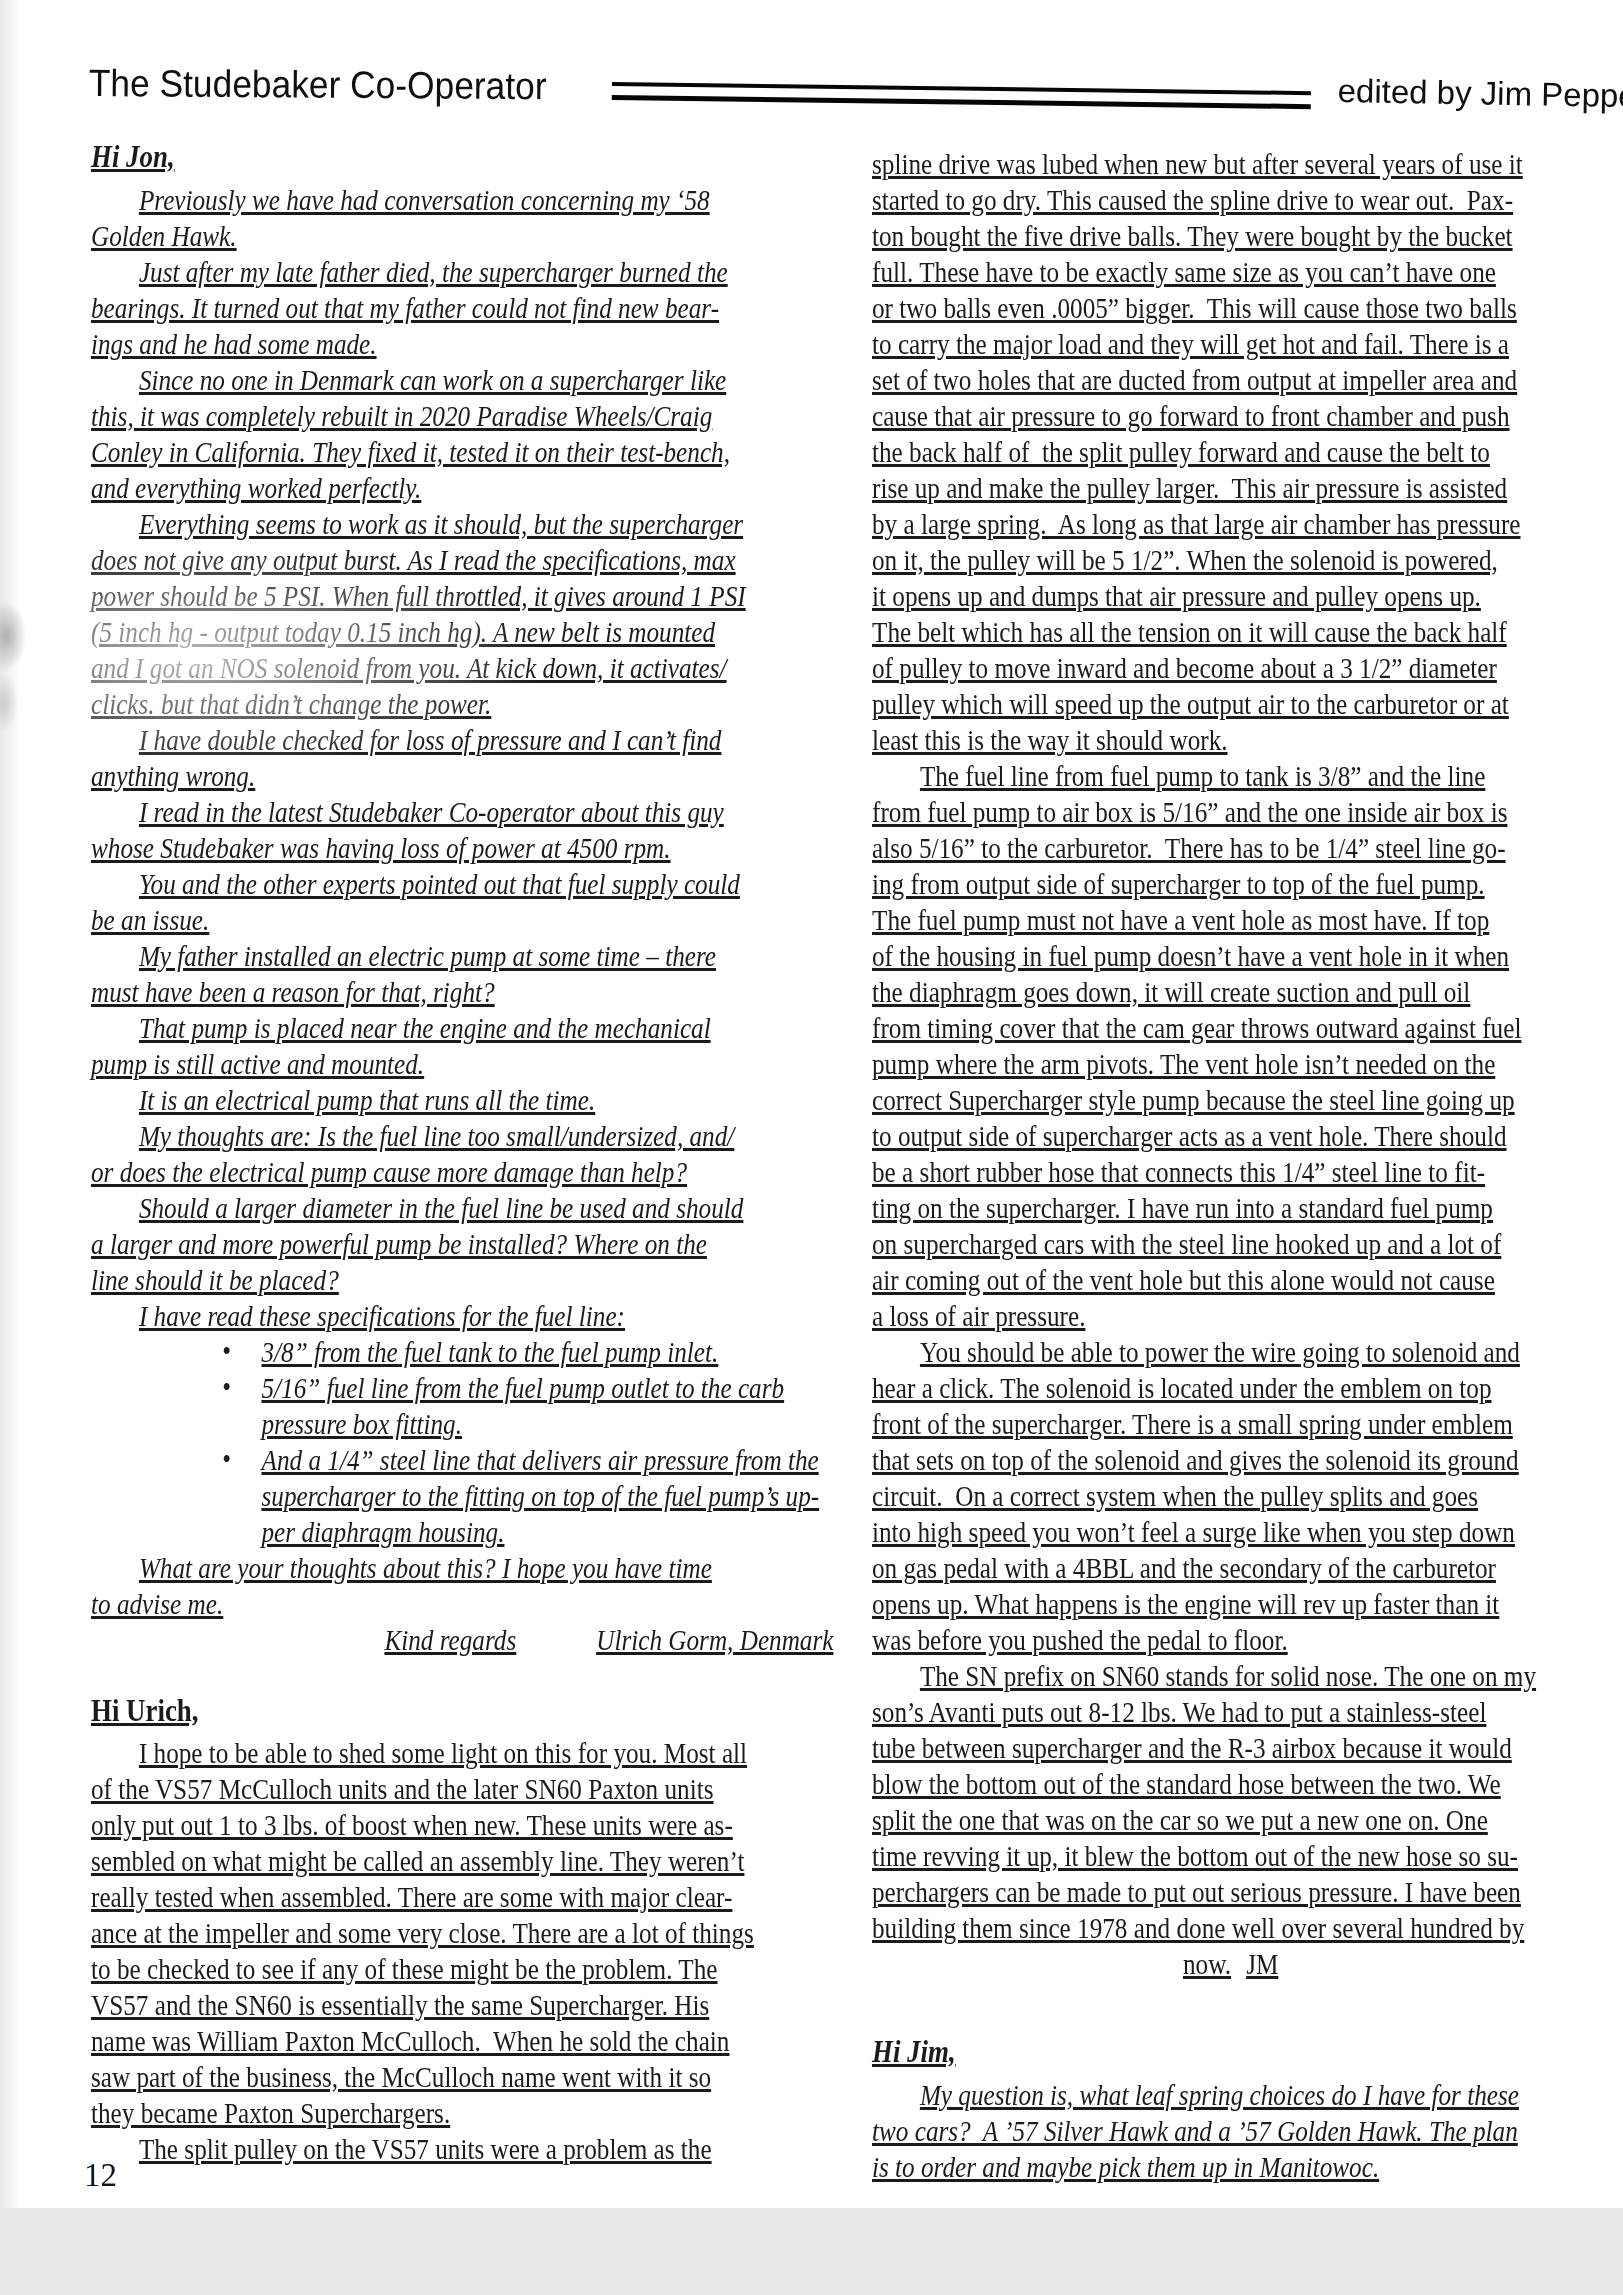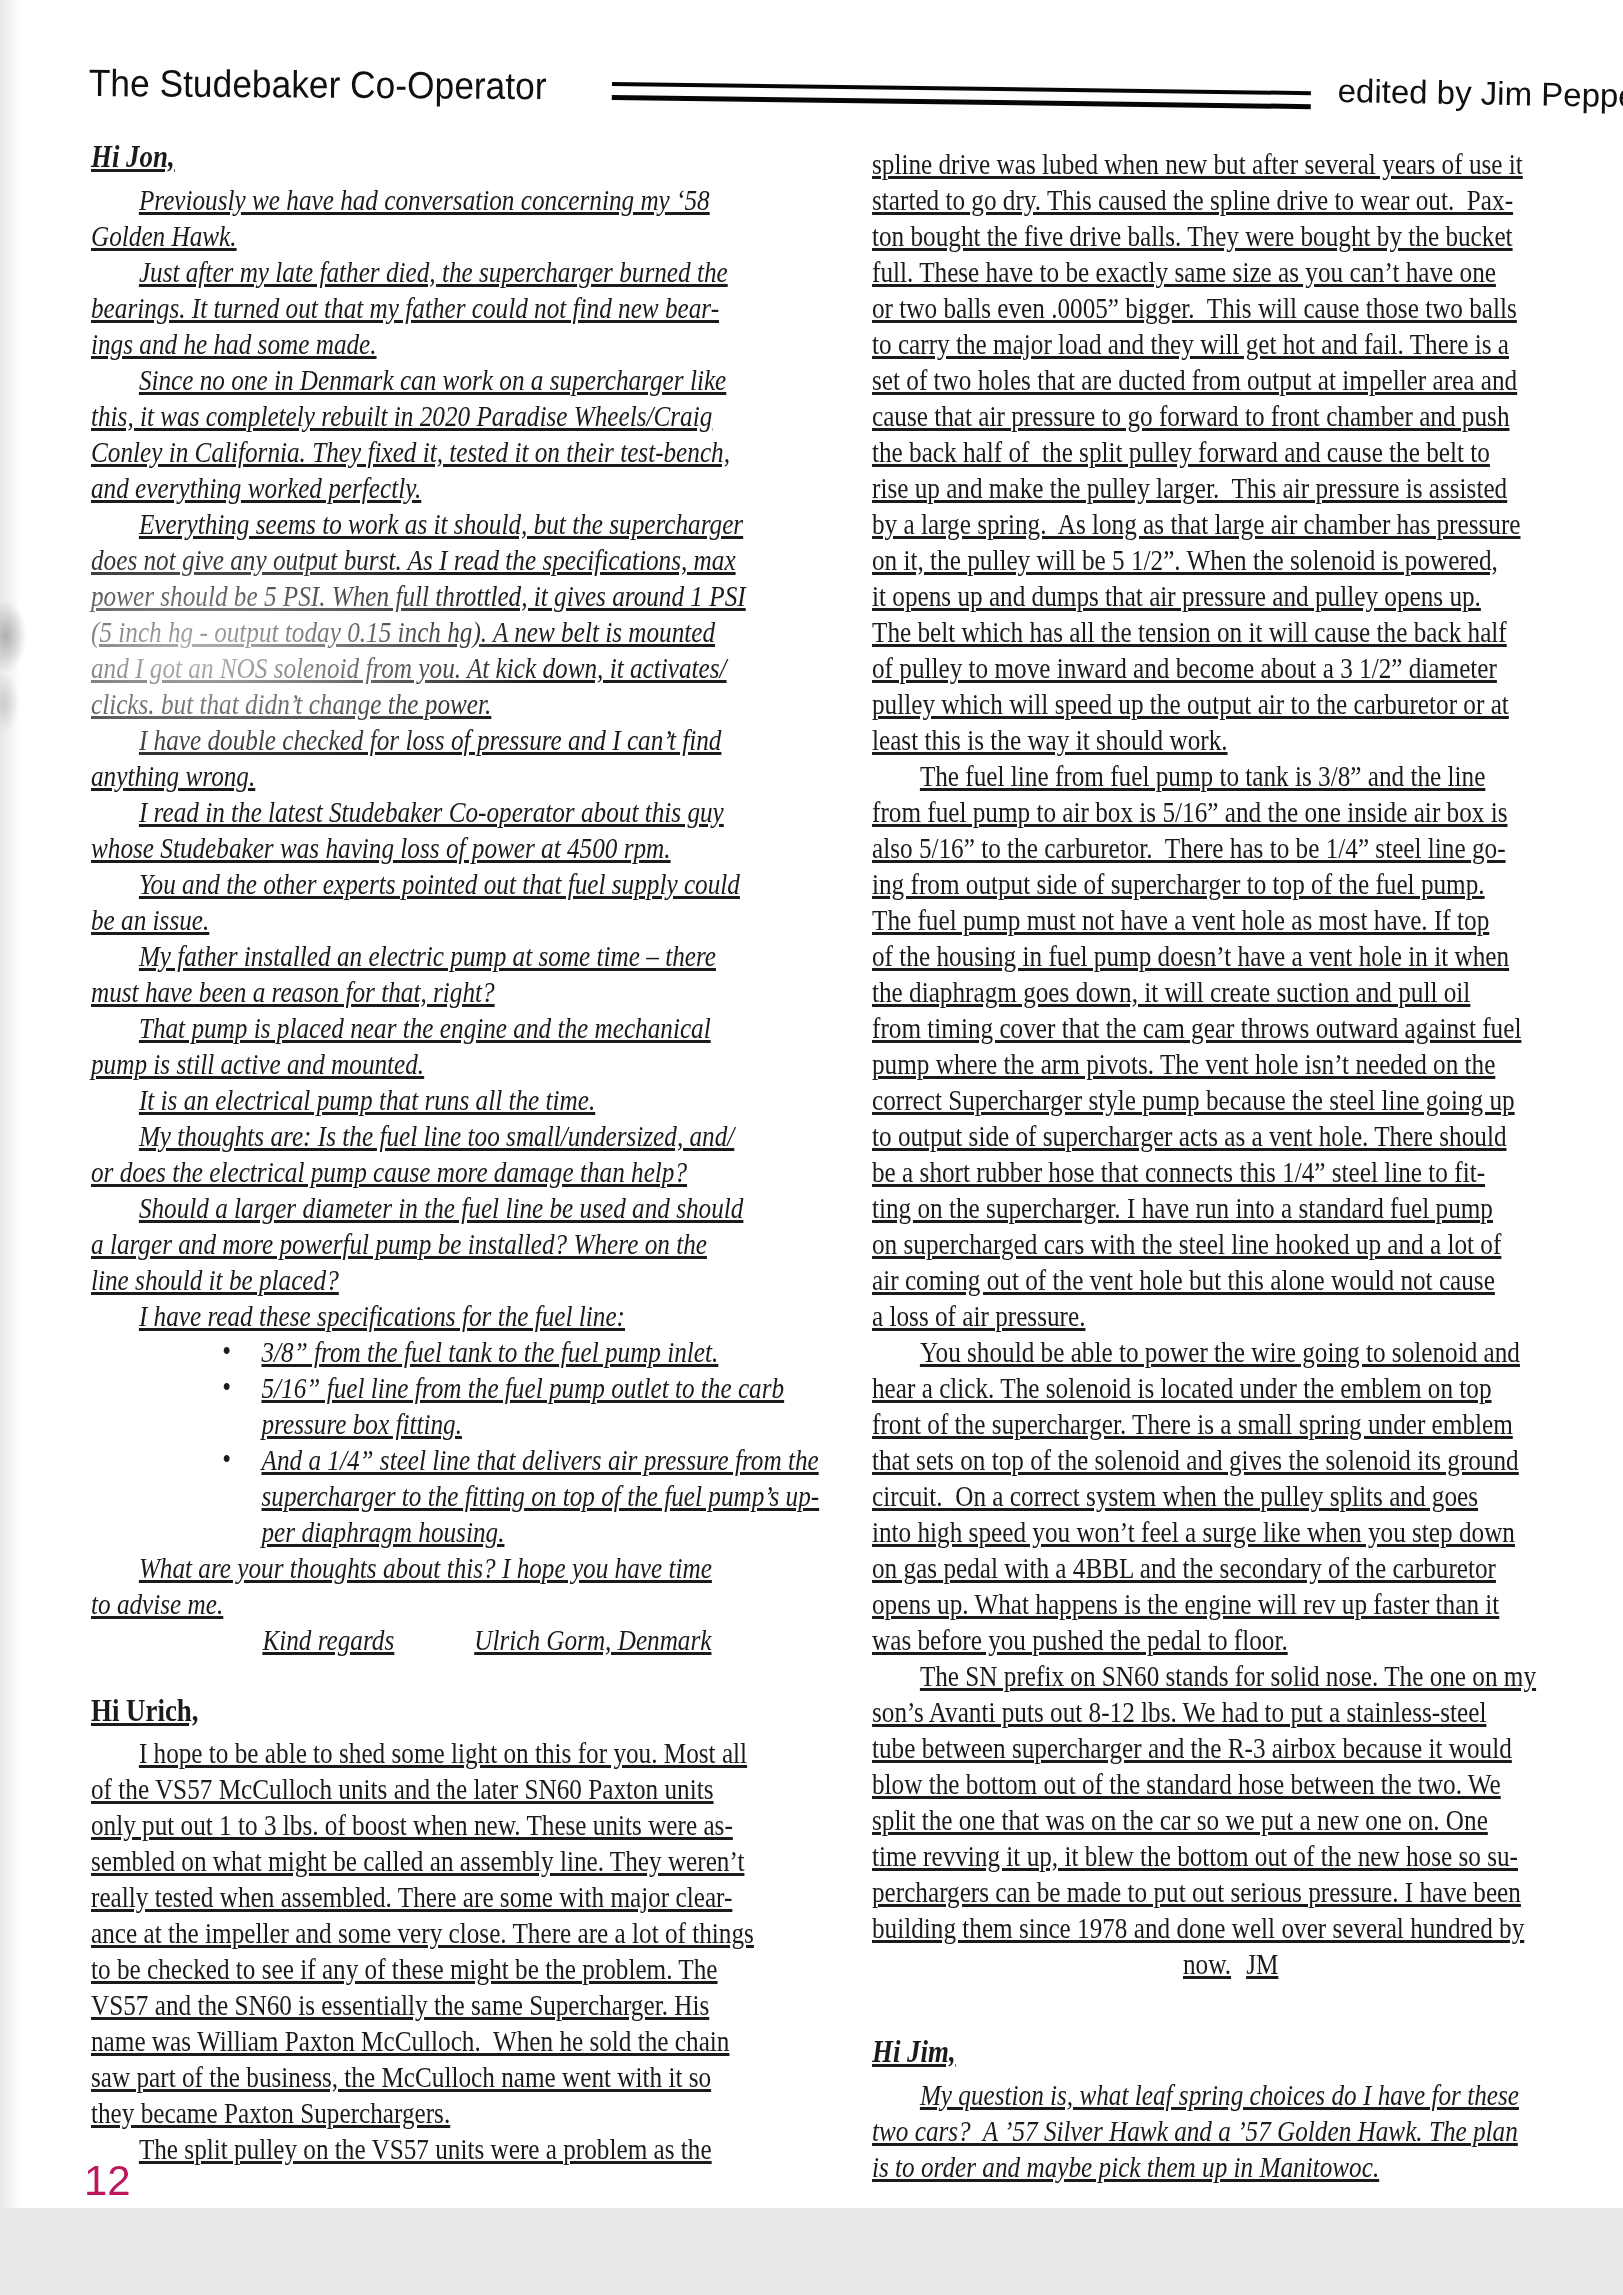--- a/index.html
+++ b/index.html
@@ -44,30 +44,30 @@
   .line.b-first{padding-left:203px;position:relative;}
   .line.b-first::before{content:"\2022";position:absolute;left:156px;top:-1.4px;}
   .line.b-cont{padding-left:203px;}
   .sal{
     font-weight:bold;font-size:32px;line-height:37px;
     transform:scaleX(0.84);transform-origin:0 50%;
     margin-bottom:7px;white-space:pre;
   }
   .reply-sal{margin-top:34px;margin-bottom:5.7px;font-style:normal;}
   .letter2-sal{margin-top:51px;}
-  .closing-row{display:flex;justify-content:center;}
+  .closing-row{display:flex;justify-content:flex-end;}
   .scaled{display:inline-block;white-space:pre;transform:scaleX(0.84);transform-origin:0 50%;}
   .scale-right{transform-origin:100% 50%;}
   .indent-close{padding-left:60px;}
   .jm-row{display:flex;justify-content:center;width:717px;}
   
   .footer-page{
     position:absolute;left:84px;top:2157px;
-    font-family:Liberation Sans, sans-serif;
-    font-size:42px;color:#be185d;
+    font-family:Liberation Serif, serif;
+    font-size:33px;color:#0f172a;
   }
   .footer-issue{
     position:absolute;right:5.7px;top:2173px;
     font-family:"Liberation Sans","DejaVu Sans",sans-serif;
     font-size:32px;color:#141414;white-space:pre;
     transform:rotate(-0.35deg);transform-origin:100% 0;
   }
   .footer-issue .dot{margin:0 12.8px;font-size:27px;vertical-align:1.4px;}
   
   .fade{

